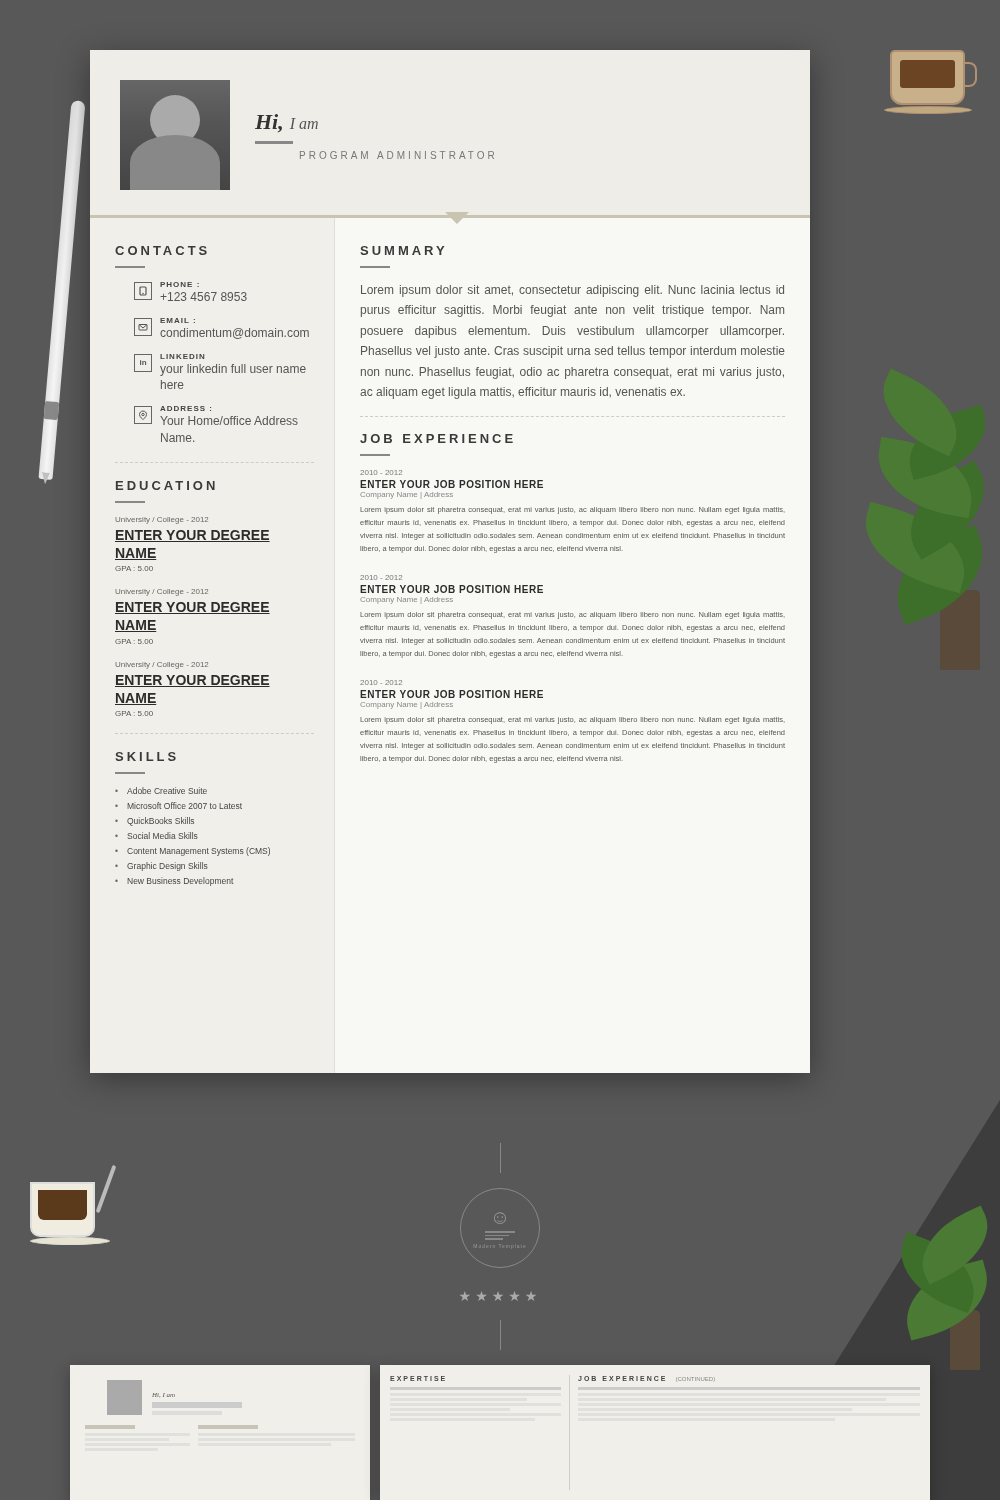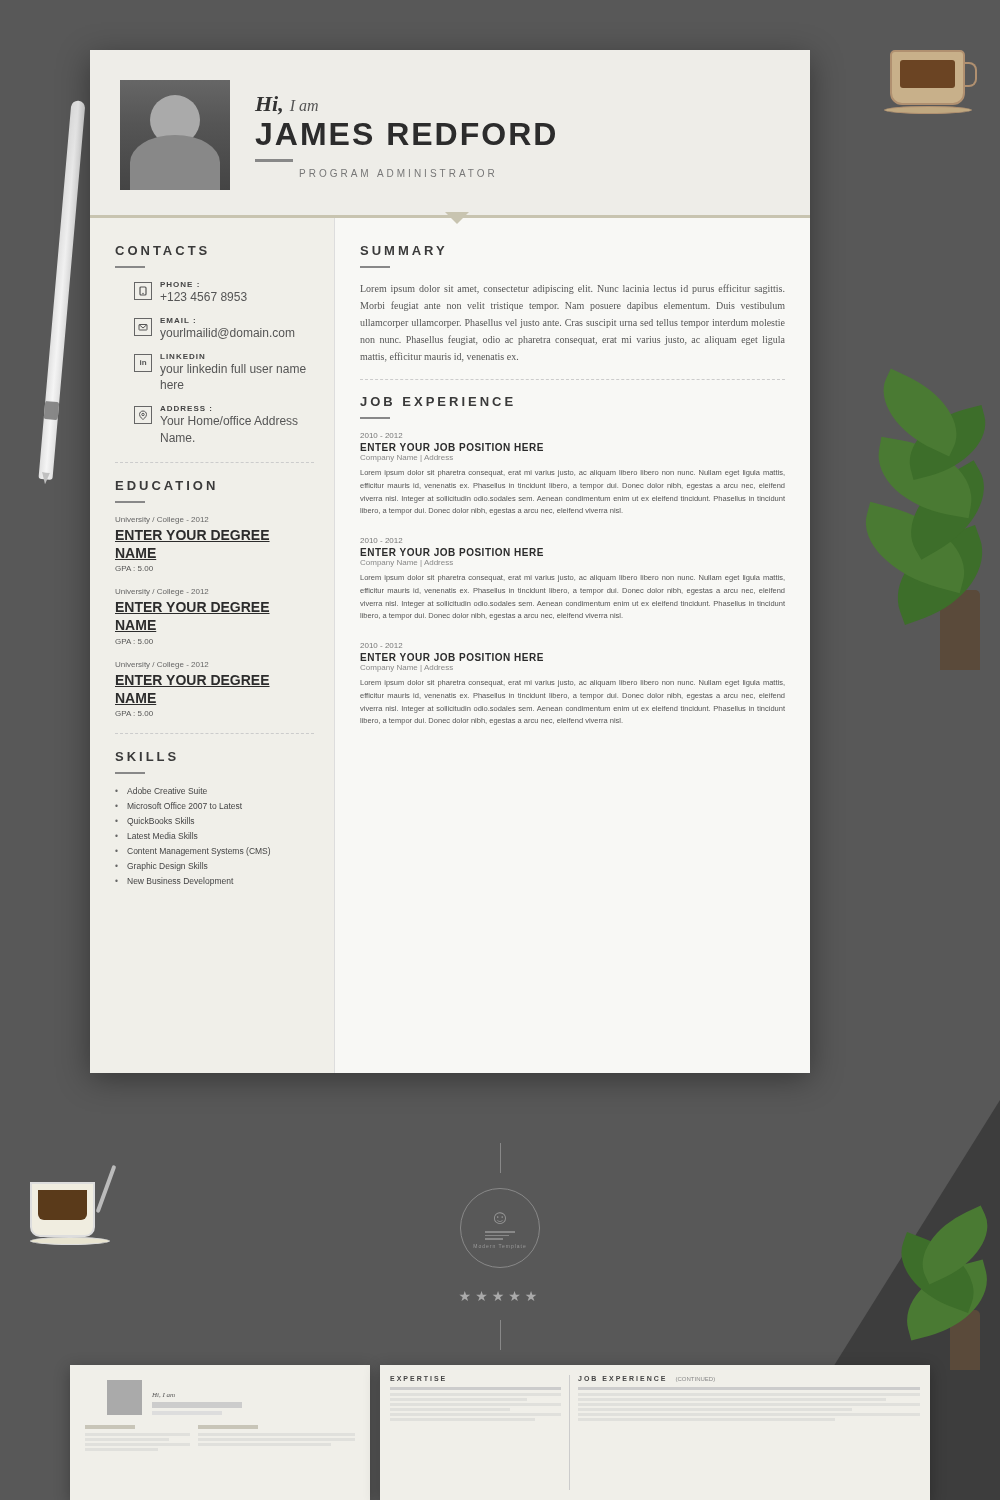--- a/index.html
+++ b/index.html
@@ -240,23 +240,23 @@
 
     .skill-item::before {
       content: '•';
       position: absolute;
       left: 0;
       color: #666;
     }
 
     
     .summary-text {
-      font-size: 10px;
+      font-size: 12px;
       color: #555;
-      font-family: Liberation Serif, serif;
+      font-family: Liberation Sans, sans-serif;
       line-height: 1.7;
       text-align: justify;
     }
 
     
     .job-item {
       margin-bottom: 18px;
     }
 
     .job-years {
@@ -505,21 +505,20 @@
 
   <div class="resume-header">
     <div class="avatar-box">
       <div class="avatar-silhouette"></div>
     </div>
     <div class="header-text">
       <div style="display:flex;align-items:baseline;gap:6px;">
         <span style="font-size:22px;font-style:italic;color:#333;font-family:Georgia,serif;font-weight:bold;">Hi,</span>
         <span style="font-size:16px;font-style:italic;color:#555;font-family:Georgia,serif;">I am</span>
       </div>
-      <div style="font-size:32px;font-weight:bold;color:#2c2c2c;font-family:Arial,sans-serif;letter-spacing:2px;line-height:1.1;">JAMES REDFORD</div>
       <div style="width:38px;height:3px;background:#888;margin:6px 0;"></div>
       <div style="font-size:10px;letter-spacing:3px;color:#777;text-transform:uppercase;font-family:Arial,sans-serif;margin-left:44px;">PROGRAM ADMINISTRATOR</div>
     </div>
   </div>
 
   <div class="col-separator"></div>
 
   <div class="resume-body">
 
     <div class="left-col">
@@ -543,21 +542,21 @@
 
         <div class="contact-item">
           <div class="contact-icon">
             <svg viewBox="0 0 10 10" fill="none" stroke="#555" stroke-width="1">
               <rect x="1" y="2.5" width="8" height="5.5" rx="0.5"></rect>
               <polyline points="1,2.5 5,6 9,2.5"></polyline>
             </svg>
           </div>
           <div>
             <div class="contact-label">EMAIL :</div>
-            <div class="contact-value">yourlmailid@domain.com</div>
+            <div class="contact-value">condimentum@domain.com</div>
           </div>
         </div>
 
         <div class="contact-item">
           <div class="contact-icon" style="font-size:8px;font-weight:bold;color:#555;font-family:Arial;">in</div>
           <div>
             <div class="contact-label">LINKEDIN</div>
             <div class="contact-value">your linkedin full user name here</div>
           </div>
         </div>
@@ -603,21 +602,21 @@
 
       <hr class="dashed-divider">
 
       <div>
         <div class="section-title">SKILLS</div>
         <div class="section-divider"></div>
 
         <div class="skill-item">Adobe Creative Suite</div>
         <div class="skill-item">Microsoft Office 2007 to Latest</div>
         <div class="skill-item">QuickBooks Skills</div>
-        <div class="skill-item">Latest Media Skills</div>
+        <div class="skill-item">Social Media Skills</div>
         <div class="skill-item">Content Management Systems (CMS)</div>
         <div class="skill-item">Graphic Design Skills</div>
         <div class="skill-item">New Business Development</div>
       </div>
 
     </div>
 
     <div class="right-col">
 
       <div>

